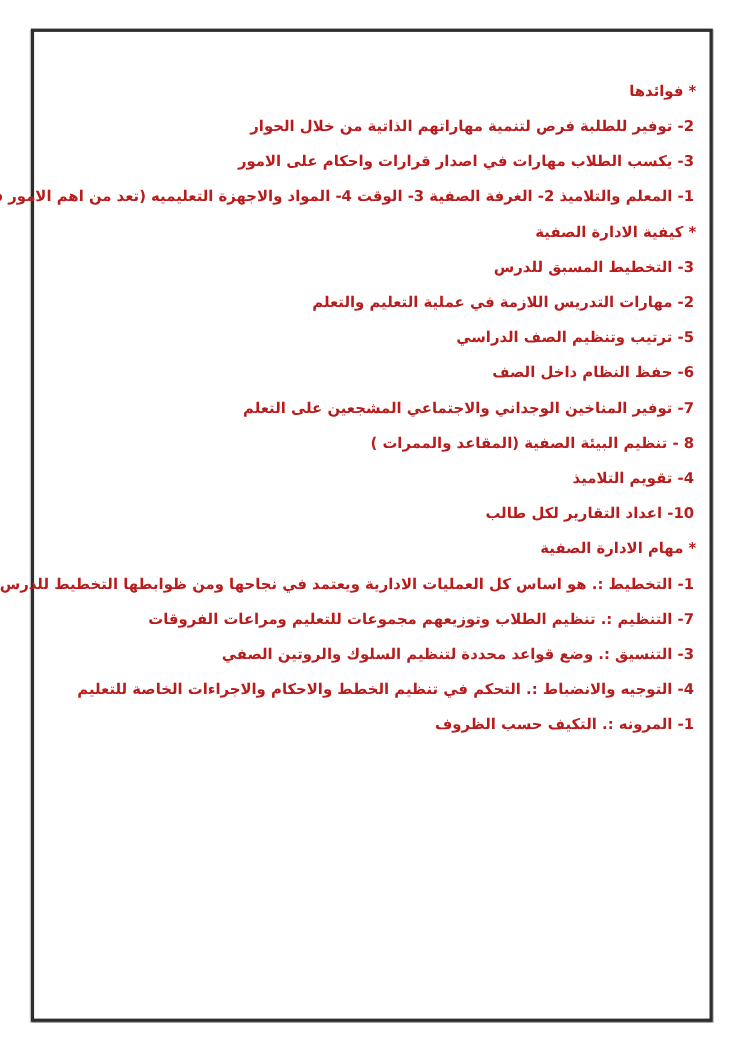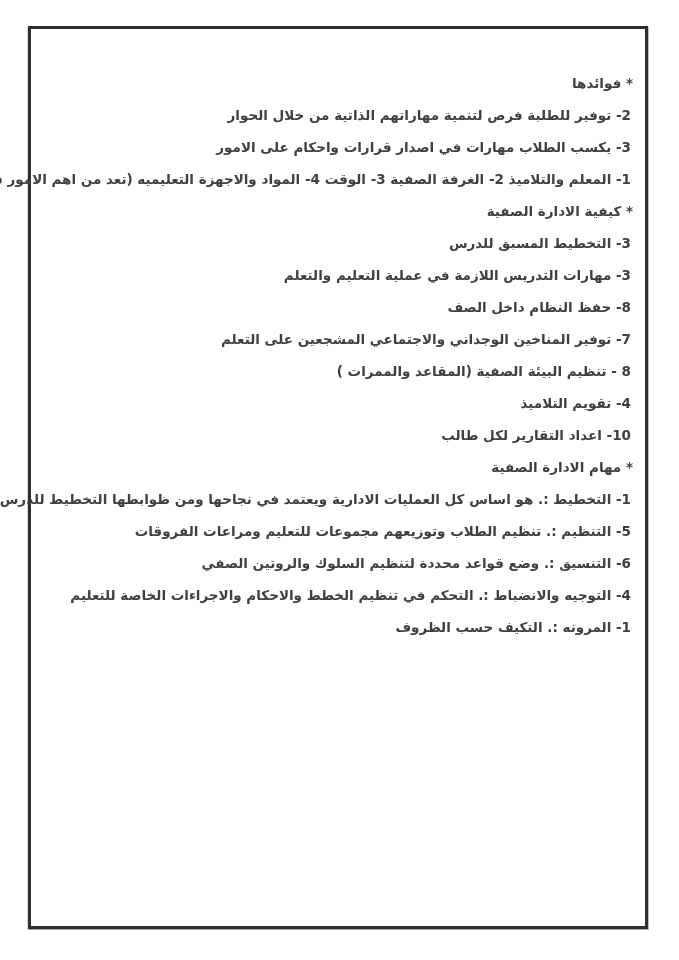--- a/index.html
+++ b/index.html
@@ -21,21 +21,21 @@
     background: #ffffff;
     border: 3px solid #2e2e2e;
     box-shadow: 1px 1px 0 rgba(0,0,0,0.25), -1px 1px 0 rgba(0,0,0,0.15);
   }
   .content {
     position: absolute;
     top: 0; right: 0; left: 0; bottom: 0;
     direction: rtl;
     unicode-bidi: embed;
     padding: 44px 12px 0 10px;
-    color: #404040;
+    color: #b91c1c;
     font-size: 13.5px;
     font-weight: bold;
   }
   .line {
     margin: 0 0 12px 0;
     line-height: 20px;
     white-space: nowrap;
     overflow: visible;
   }
   .section-gap { margin-top: 19px; }
@@ -48,29 +48,30 @@
   <div class="content" dir="rtl">
 
     <p class="line heading">* فوائدها</p>
     <p class="line item">2- توفير للطلبة فرص لتنمية مهاراتهم الذاتية من خلال الحوار</p>
     <p class="line item">3- يكسب الطلاب مهارات في اصدار قرارات واحكام على الامور</p>
 
     <p class="line item">1- المعلم والتلاميذ  2-  الغرفة الصفية 3- الوقت 4- المواد والاجهزة التعليميه (تعد من اهم الامور في الادارة الصفية )</p>
 
     <p class="line heading">* كيفية الادارة الصفية</p>
     <p class="line item">3- التخطيط المسبق للدرس</p>
-    <p class="line item">3- مهارات التدريس اللازمة في عملية التعليم والتعلم</p>
-    <p class="line item">8- حفظ النظام داخل الصف</p>
+    <p class="line item">2- مهارات التدريس اللازمة في عملية التعليم والتعلم</p>
+    <p class="line item">5- ترتيب وتنظيم الصف الدراسي</p>
+    <p class="line item">6- حفظ النظام داخل الصف</p>
     <p class="line item">7- توفير المناخين  الوجداني والاجتماعي المشجعين على التعلم</p>
     <p class="line item">8 - تنظيم البيئة الصفية (المقاعد والممرات )</p>
     <p class="line item">4- تقويم التلاميذ</p>
     <p class="line item">10- اعداد التقارير لكل طالب</p>
 
     <p class="line heading">* مهام الادارة الصفية</p>
     <p class="line item">1- التخطيط :. هو اساس كل العمليات الادارية ويعتمد في نجاحها ومن ظوابطها التخطيط للدرس مسبقا وتحديد الانشطة</p>
-    <p class="line item">5- التنظيم :. تنظيم الطلاب وتوزيعهم مجموعات للتعليم ومراعات الفروقات</p>
-    <p class="line item">6- التنسيق :. وضع قواعد محددة لتنظيم السلوك والروتين الصفي</p>
+    <p class="line item">7- التنظيم :. تنظيم الطلاب وتوزيعهم مجموعات للتعليم ومراعات الفروقات</p>
+    <p class="line item">3- التنسيق :. وضع قواعد محددة لتنظيم السلوك والروتين الصفي</p>
     <p class="line item">4- التوجيه والانضباط :. التحكم في تنظيم الخطط والاحكام والاجراءات الخاصة  للتعليم</p>
 
     <p class="line item">1- المرونه :. التكيف حسب الظروف</p>
 
   </div>
 </div>
 
 </body></html>

